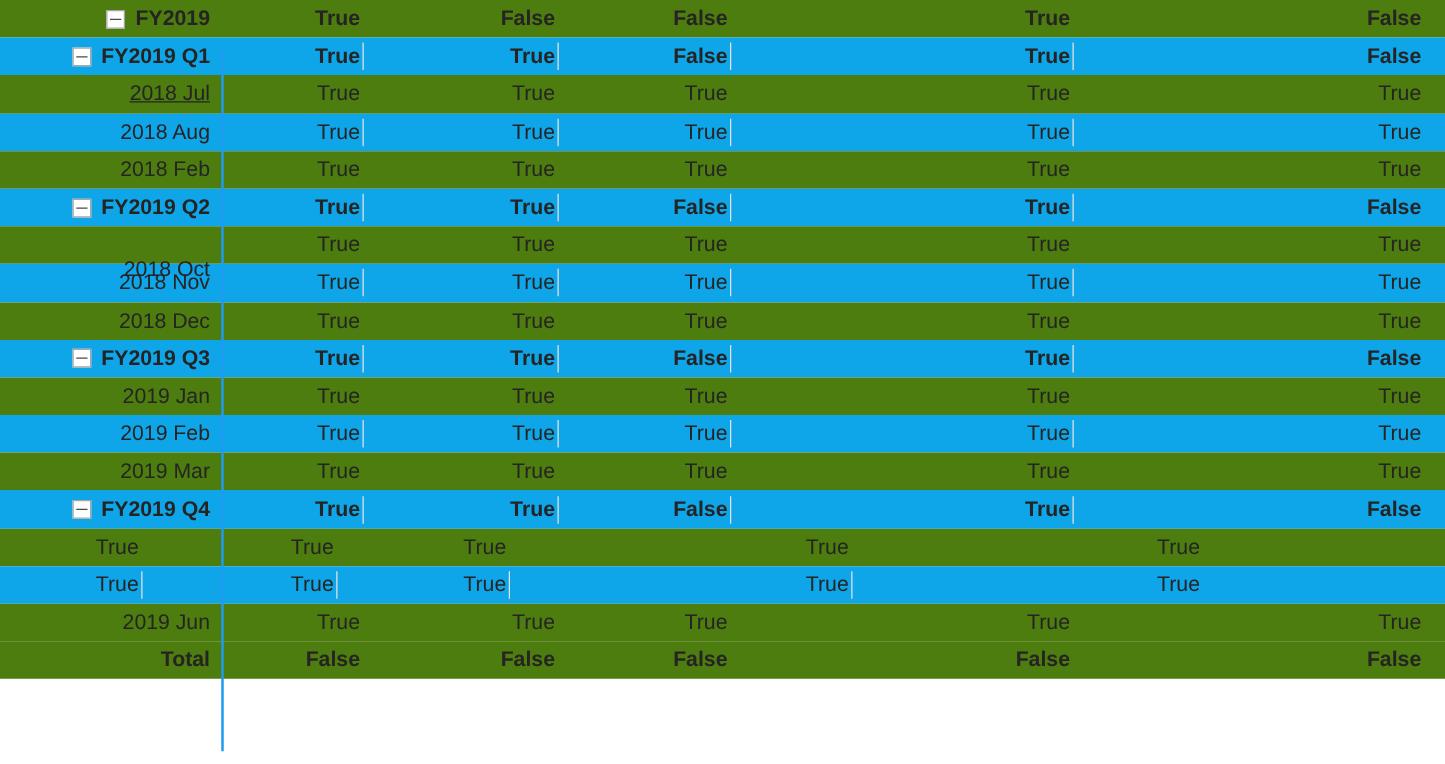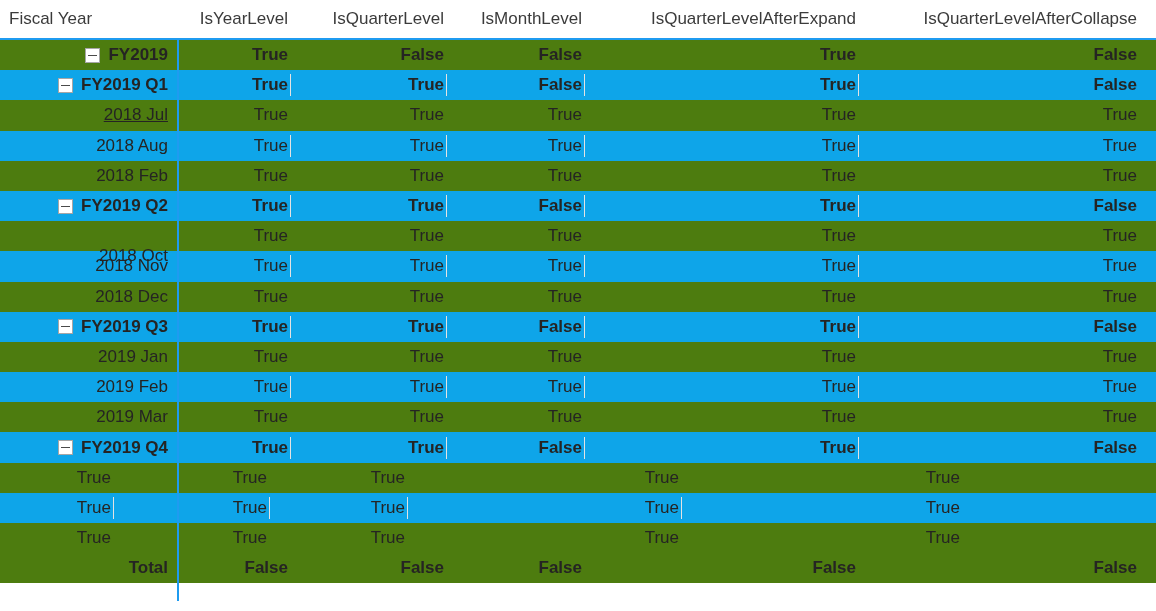--- a/index.html
+++ b/index.html
@@ -149,28 +149,20 @@
   }
   .toggle.hidden { visibility: hidden; }
 
   .row-label { display: inline-block; }
 </style>
 </head>
 <body>
 
 <div class="matrix-visual">
 
-  <div class="matrix-header">
-    <div class="hcell rowhdr">Fiscal Year</div>
-    <div class="hcell v c1">IsYearLevel</div>
-    <div class="hcell v c2">IsQuarterLevel</div>
-    <div class="hcell v c3">IsMonthLevel</div>
-    <div class="hcell v c4">IsQuarterLevelAfterExpand</div>
-    <div class="hcell v c5">IsQuarterLevelAfterCollapse</div>
-  </div>
 
   <div class="header-rule"></div>
   <div class="row-divider"></div>
 
   <div class="matrix-body" id="matrix-body">
       <div class="matrix-row plain bold">
         <div class="cell rowhdr" style="padding-left: 9px;">
           <span class="toggle"></span>
           <span class="row-label">FY2019</span>
         </div>
@@ -331,20 +323,24 @@
         <div class="cell v c5">True</div>
       </div>
       <div class="matrix-row shaded">
         <div class="cell v c1">True</div>
         <div class="cell v c2">True</div>
         <div class="cell v c3">True</div>
         <div class="cell v c4">True</div>
         <div class="cell v c5">True</div>
       </div>
       <div class="matrix-row plain">
+        <div class="cell rowhdr" style="padding-left: 48px;">
+          <span class="toggle hidden"></span>
+          <span class="row-label">2019 Jun</span>
+        </div>
         <div class="cell v c1">True</div>
         <div class="cell v c2">True</div>
         <div class="cell v c3">True</div>
         <div class="cell v c4">True</div>
         <div class="cell v c5">True</div>
       </div>
       <div class="matrix-row plain bold">
         <div class="cell rowhdr" style="padding-left: 9px;">
           <span class="toggle hidden"></span>
           <span class="row-label">Total</span>

